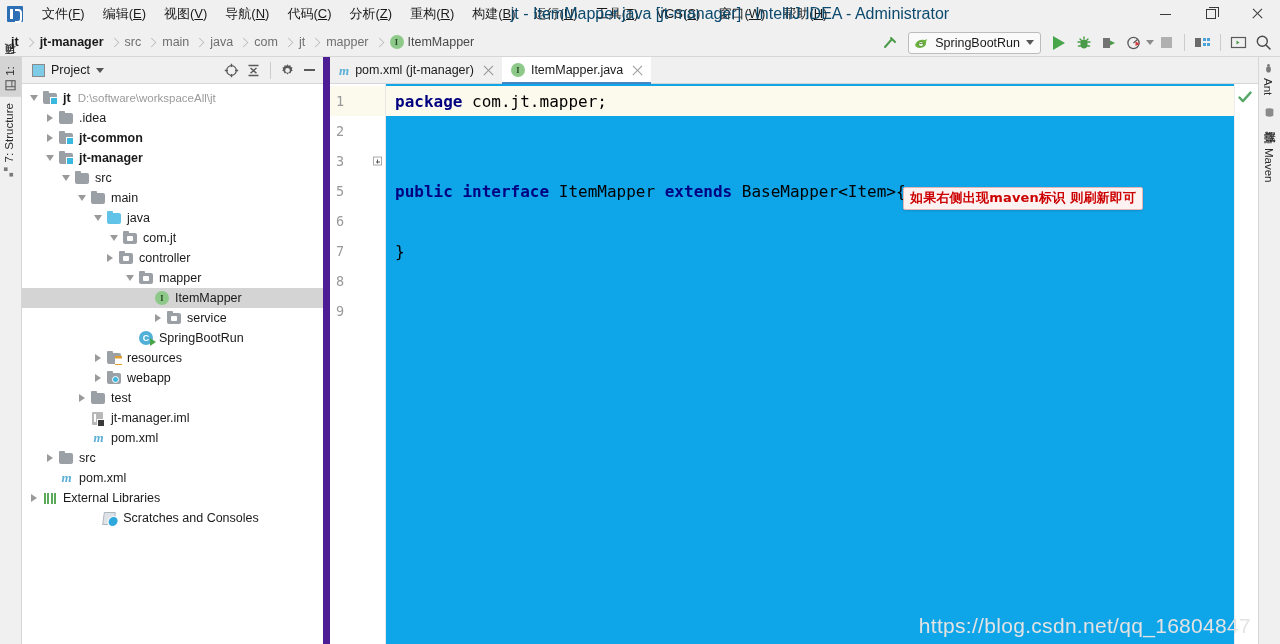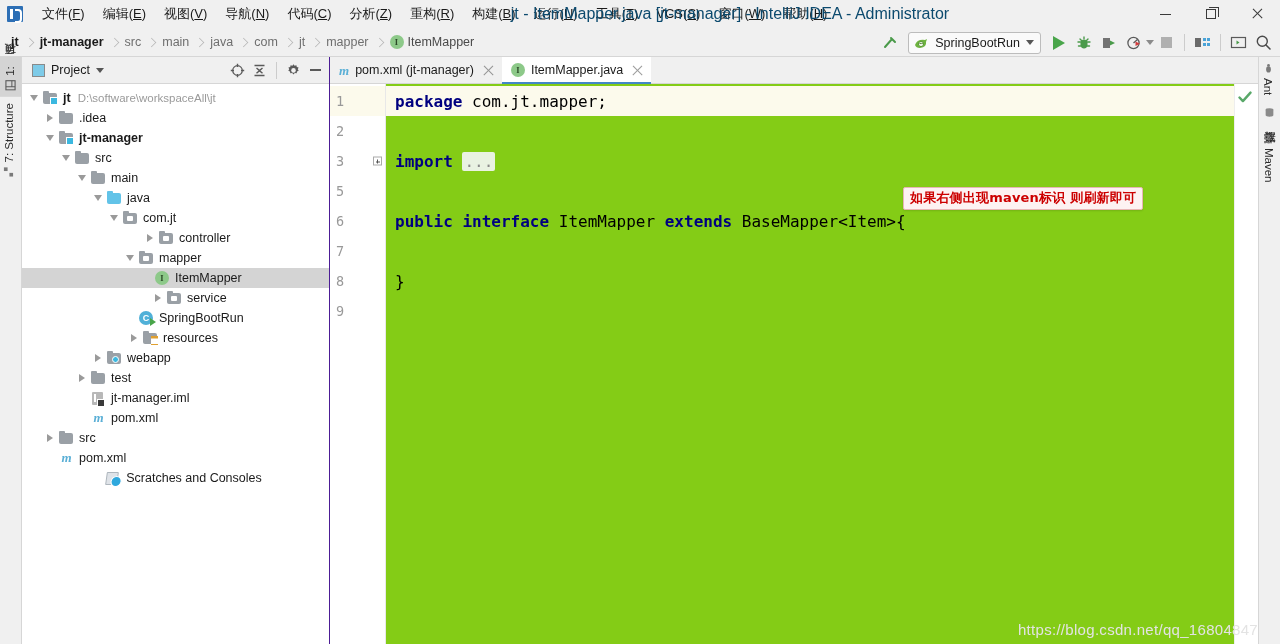--- a/index.html
+++ b/index.html
@@ -124,21 +124,21 @@
     padding: 6px 3px; display: flex; align-items: center; gap: 4px;
     white-space: nowrap;
   }
   .rail-tab.active { background: #d4d4d4; }
   .rail-left .rail-tab { writing-mode: vertical-rl; transform: rotate(180deg); }
   .rl-icon { width: 11px; height: 11px; flex: none; }
 
   
   .projpanel {
     position: absolute; left: 22px; top: 57px; width: 308px; height: 587px;
-    background: #fff; border-right: 1px solid #4c1d95; display: flex; flex-direction: column;
+    background: #fff; border-right: 7px solid #4c1d95; display: flex; flex-direction: column;
   }
   .proj-header {
     height: 27px; background: #f0f0f0; display: flex; align-items: center;
     border-bottom: 1px solid #d6d6d6; padding: 0 3px 0 6px; flex: none;
   }
   .proj-title {
     display: flex; align-items: center; gap: 6px; font-size: 12.5px; color: #1a1a1a;
     padding: 2px 4px;
   }
   .proj-icon {
@@ -288,21 +288,21 @@
     position: absolute; right: 3px; top: 50%; transform: translateY(-50%);
     width: 9px; height: 9px; border: 1px solid #aaa; background: #fff;
   }
   .fold-box::before {
     content: ""; position: absolute; left: 1.5px; top: 3.5px; width: 4px; height: 1px; background: #555;
   }
   .fold-box::after {
     content: ""; position: absolute; left: 3px; top: 2px; width: 1px; height: 4px; background: #555;
   }
   .code {
-    flex: 1; position: relative; padding-top: 2px; background: #84cc16;
+    flex: 1; position: relative; padding-top: 2px; background: #0ea5e9;
   }
   .cline {
     height: 30px; display: flex; align-items: center;
     font-family: "DejaVu Sans Mono", monospace; font-size: 16px; padding-left: 9px;
     white-space: pre;
   }
   .cline.cur { background: #fcfaec; }
   .kw { color: #000080; font-weight: bold; }
   .plain { color: #000; }
   .fold-ell {
@@ -318,21 +318,21 @@
   .annot {
     position: absolute; left: 573px; top: 103px;
     background: #fdf2f2; border: 1px solid #e8b5b5; border-radius: 2px;
     color: #cc0000; font-weight: bold; font-size: 13px;
     padding: 1px 6px 2px; letter-spacing: .2px;
     font-family: "DejaVu Sans", sans-serif;
     box-shadow: 0 1px 2px rgba(0,0,0,.12);
     white-space: nowrap;
   }
   .watermark {
-    position: absolute; right: 0; bottom: 6px; font-size: 15px; color: #e3e3e3;
+    position: absolute; right: 7px; bottom: 6px; font-size: 21px; color: #e3e3e3;
     letter-spacing: .3px; font-family: "Liberation Sans", sans-serif; user-select: none;
   }
 </style>
 </head>
 <body>
 
 <div id="app">
 
   <div class="titlebar">
     <div class="win-logo"></div>
@@ -538,20 +538,29 @@
           <span class="tw">
             <span class="arw-r"></span>
           </span>
           <span class="ticon">
             <span class="f-gray"></span>
           </span>
           <span class="tlabel">.idea</span>
         </div>
         <div class="trow" style="padding-left: 20px;">
           <span class="tw">
+            <span class="arw-r"></span>
+          </span>
+          <span class="ticon">
+            <span class="f-mod"></span>
+          </span>
+          <span class="tlabel bold">jt-common</span>
+        </div>
+        <div class="trow" style="padding-left: 20px;">
+          <span class="tw">
             <span class="arw-d"></span>
           </span>
           <span class="ticon">
             <span class="f-mod"></span>
           </span>
           <span class="tlabel bold">jt-manager</span>
         </div>
         <div class="trow" style="padding-left: 36px;">
           <span class="tw">
             <span class="arw-d"></span>
@@ -581,21 +590,21 @@
         </div>
         <div class="trow" style="padding-left: 84px;">
           <span class="tw">
             <span class="arw-d"></span>
           </span>
           <span class="ticon">
             <span class="f-pkg"></span>
           </span>
           <span class="tlabel">com.jt</span>
         </div>
-        <div class="trow" style="padding-left: 120px;">
+        <div class="trow" style="padding-left: 80px;">
           <span class="tw">
             <span class="arw-r"></span>
           </span>
           <span class="ticon">
             <span class="f-pkg"></span>
           </span>
           <span class="tlabel">controller</span>
         </div>
         <div class="trow" style="padding-left: 100px;">
           <span class="tw">
@@ -622,21 +631,21 @@
           </span>
           <span class="tlabel">service</span>
         </div>
         <div class="trow" style="padding-left: 100px;">
           <span class="tw"></span>
           <span class="ticon">
             <span class="ic-cls">C</span>
           </span>
           <span class="tlabel">SpringBootRun</span>
         </div>
-        <div class="trow" style="padding-left: 104px; text-align: center;">
+        <div class="trow" style="padding-left: 68px; text-align: center;">
           <span class="tw">
             <span class="arw-r"></span>
           </span>
           <span class="ticon">
             <span class="f-res"></span>
           </span>
           <span class="tlabel">resources</span>
         </div>
         <div class="trow" style="padding-left: 68px;">
           <span class="tw">
@@ -678,20 +687,34 @@
             <span class="f-gray"></span>
           </span>
           <span class="tlabel">src</span>
         </div>
         <div class="trow" style="padding-left: 20px;">
           <span class="tw"></span>
           <span class="ticon">
             <span class="ic-m">m</span>
           </span>
           <span class="tlabel">pom.xml</span>
+        </div>
+        <div class="trow" style="padding-left: 4px;">
+          <span class="tw">
+            <span class="arw-r"></span>
+          </span>
+          <span class="ticon">
+            <span class="ic-lib">
+              <i style="background:#5aaa5a"></i>
+              <i style="background:#5aaa5a"></i>
+              <i style="background:#5aaa5a"></i>
+              <i style="background:#5aaa5a"></i>
+            </span>
+          </span>
+          <span class="tlabel">External Libraries</span>
         </div>
         <div class="trow" style="padding-left: 4px; justify-content: center;">
           <span class="tw"></span>
           <span class="ticon">
             <span class="ic-scr"></span>
           </span>
           <span class="tlabel">Scratches and Consoles</span>
         </div>
       </div>
   </div>
@@ -733,21 +756,20 @@
           <div class="gline">
             <span>8</span>
           </div>
           <div class="gline">
             <span>9</span>
           </div>
         </div>
       <div class="code" id="code">
           <div class="cline cur"><span class="kw">package</span><span class="plain"> com.jt.mapper;</span></div>
           <div class="cline"></div>
-          <div class="cline"><span class="kw">import</span><span class="plain"> </span><span class="fold-ell">...</span></div>
           <div class="cline"></div>
           <div class="cline"><span class="kw">public</span><span class="plain"> </span><span class="kw">interface</span><span class="plain"> ItemMapper </span><span class="kw">extends</span><span class="plain"> BaseMapper&lt;Item&gt;{</span></div>
           <div class="cline"></div>
           <div class="cline"><span class="plain">}</span></div>
           <div class="cline"></div>
         </div>
       <div class="inspect-strip">
         <svg class="ok-check" viewBox="0 0 14 14">
           <path d="M1.5 7.5l3.4 3.6L12.5 2.6" stroke="#59a869" stroke-width="2.4" fill="none" stroke-linecap="round" stroke-linejoin="round"></path>
         </svg>

